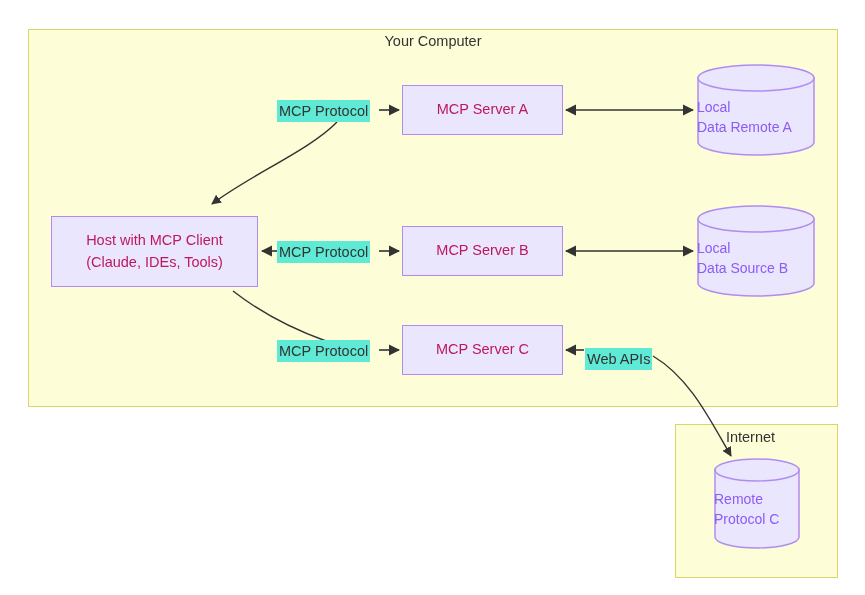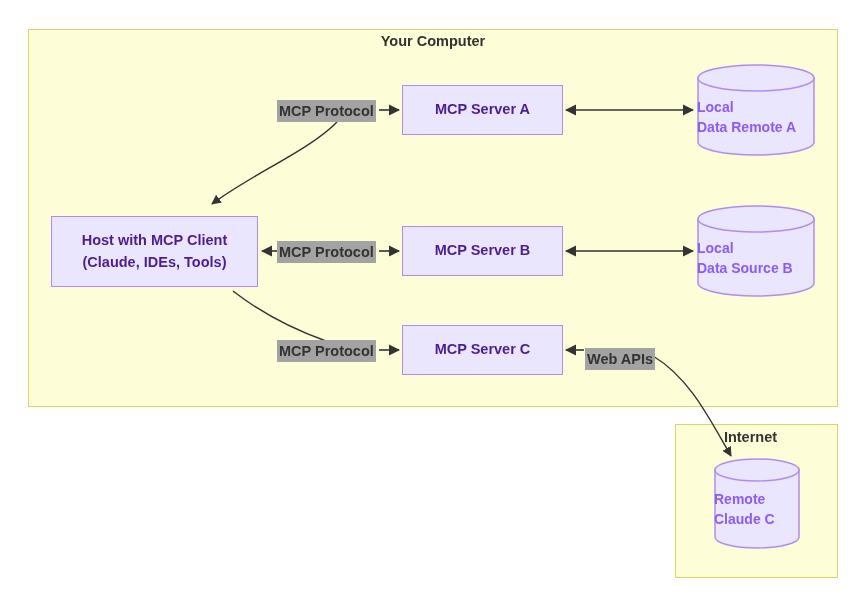--- a/index.html
+++ b/index.html
@@ -12,21 +12,20 @@
     height: 595px;
     position: relative;
     font-family: "Liberation Sans", sans-serif;
     overflow: hidden;
   }
   #canvas {
     position: absolute;
     left: 0; top: 0;
     width: 865px;
     height: 595px;
-    font-weight: bold;
   }
   .abs { position: absolute; }
 
   
   .container-box {
     background: #fdfdd8;
     border: 1.5px solid #d6d66b;
     box-sizing: border-box;
   }
   .container-title {
@@ -40,21 +39,21 @@
   
   .node-box {
     background: #e9e6fd;
     border: 1.5px solid #b18cf0;
     box-sizing: border-box;
     display: flex;
     align-items: center;
     justify-content: center;
     text-align: center;
     font-size: 14.5px;
-    color: #4c1d95;
+    color: #be185d;
     line-height: 1.45;
   }
   .node-box .lbl { display: block; }
 
   
   .cylinder {
     position: absolute;
   }
   .cyl-label {
     position: absolute;
@@ -63,21 +62,21 @@
     text-align: left;
     font-size: 14px;
     color: #8b5cf6;
     line-height: 1.45;
     pointer-events: none;
   }
 
   
   .edge-label {
     position: absolute;
-    background: #a3a3a3;
+    background: #5eead4;
     color: #333333;
     font-size: 14.5px;
     line-height: 20px;
     padding: 1px 2px;
     white-space: nowrap;
   }
 
   svg { overflow: visible; }
 </style>
 </head>
@@ -159,21 +158,21 @@
     </div>
   </div>
 
   <div class="cylinder" style="left:714px; top:458px; width:86px; height:91px;">
     <svg width="86" height="91" viewBox="0 0 86 91">
       <path d="M 1 12 L 1 79 A 42 11 0 0 0 85 79 L 85 12 Z" fill="#e9e6fd" stroke="#b18cf0" stroke-width="1.5"></path>
       <ellipse cx="43" cy="12" rx="42" ry="11" fill="#e9e6fd" stroke="#b18cf0" stroke-width="1.5"></ellipse>
     </svg>
     <div class="cyl-label" style="top:31px;">
       <span class="lbl">Remote</span><br>
-      <span class="lbl">Claude C</span>
+      <span class="lbl">Protocol C</span>
     </div>
   </div>
 
   <div class="edge-label" style="left:277px; top:100px;">MCP Protocol</div>
 
   <div class="edge-label" style="left:277px; top:241px;">MCP Protocol</div>
 
   <div class="edge-label" style="left:277px; top:340px;">MCP Protocol</div>
 
   <div class="edge-label" style="left:585px; top:348px;">Web APIs</div>

